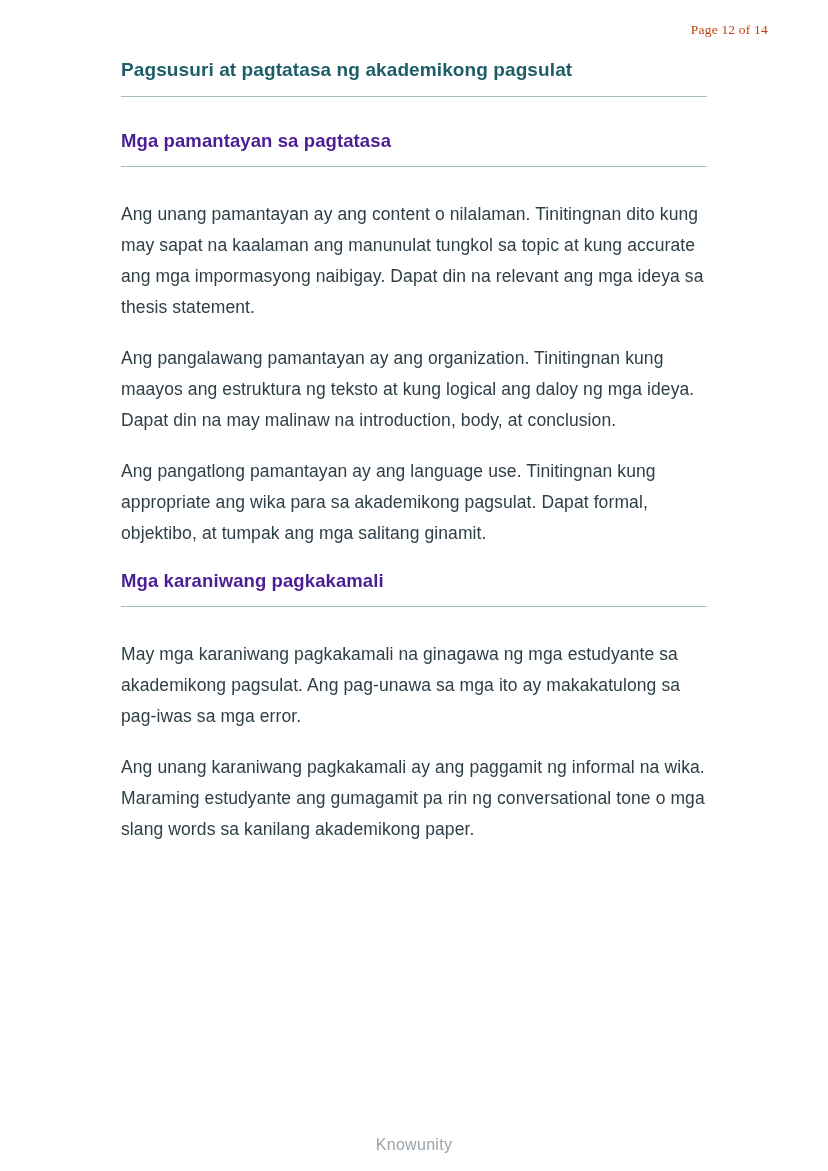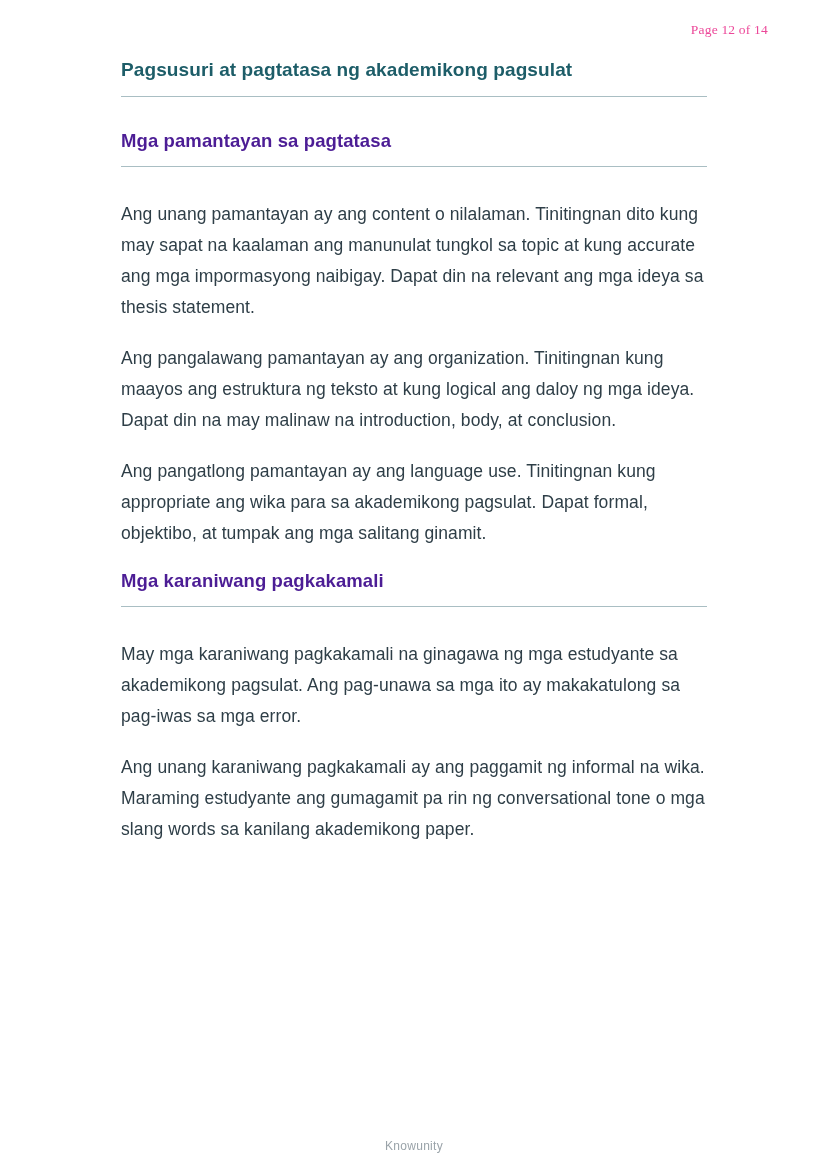--- a/index.html
+++ b/index.html
@@ -17,21 +17,21 @@
       overflow: hidden;
       margin: 0 auto;
     }
 
     .page-indicator {
       position: absolute;
       top: 22px;
       right: 60px;
       font-family: "Liberation Serif", "DejaVu Serif", serif;
       font-size: 13.5px;
-      color: #ec4899;
+      color: #c2410c;
       letter-spacing: 0.2px;
     }
 
     .content {
       margin: 0 121px;
       padding-top: 58px;
       width: 586px;
     }
 
     h1.doc-title {
@@ -71,21 +71,21 @@
 
     .footer {
       position: absolute;
       bottom: 17px;
       left: 0;
       width: 100%;
       text-align: center;
     }
 
     .brand {
-      font-size: 12px;
+      font-size: 16px;
       color: #9aa3a9;
       letter-spacing: 0.3px;
     }
   </style>
 </head>
 <body>
 
 <div class="page">
 
   <div class="page-indicator">Page 12 of 14</div>

